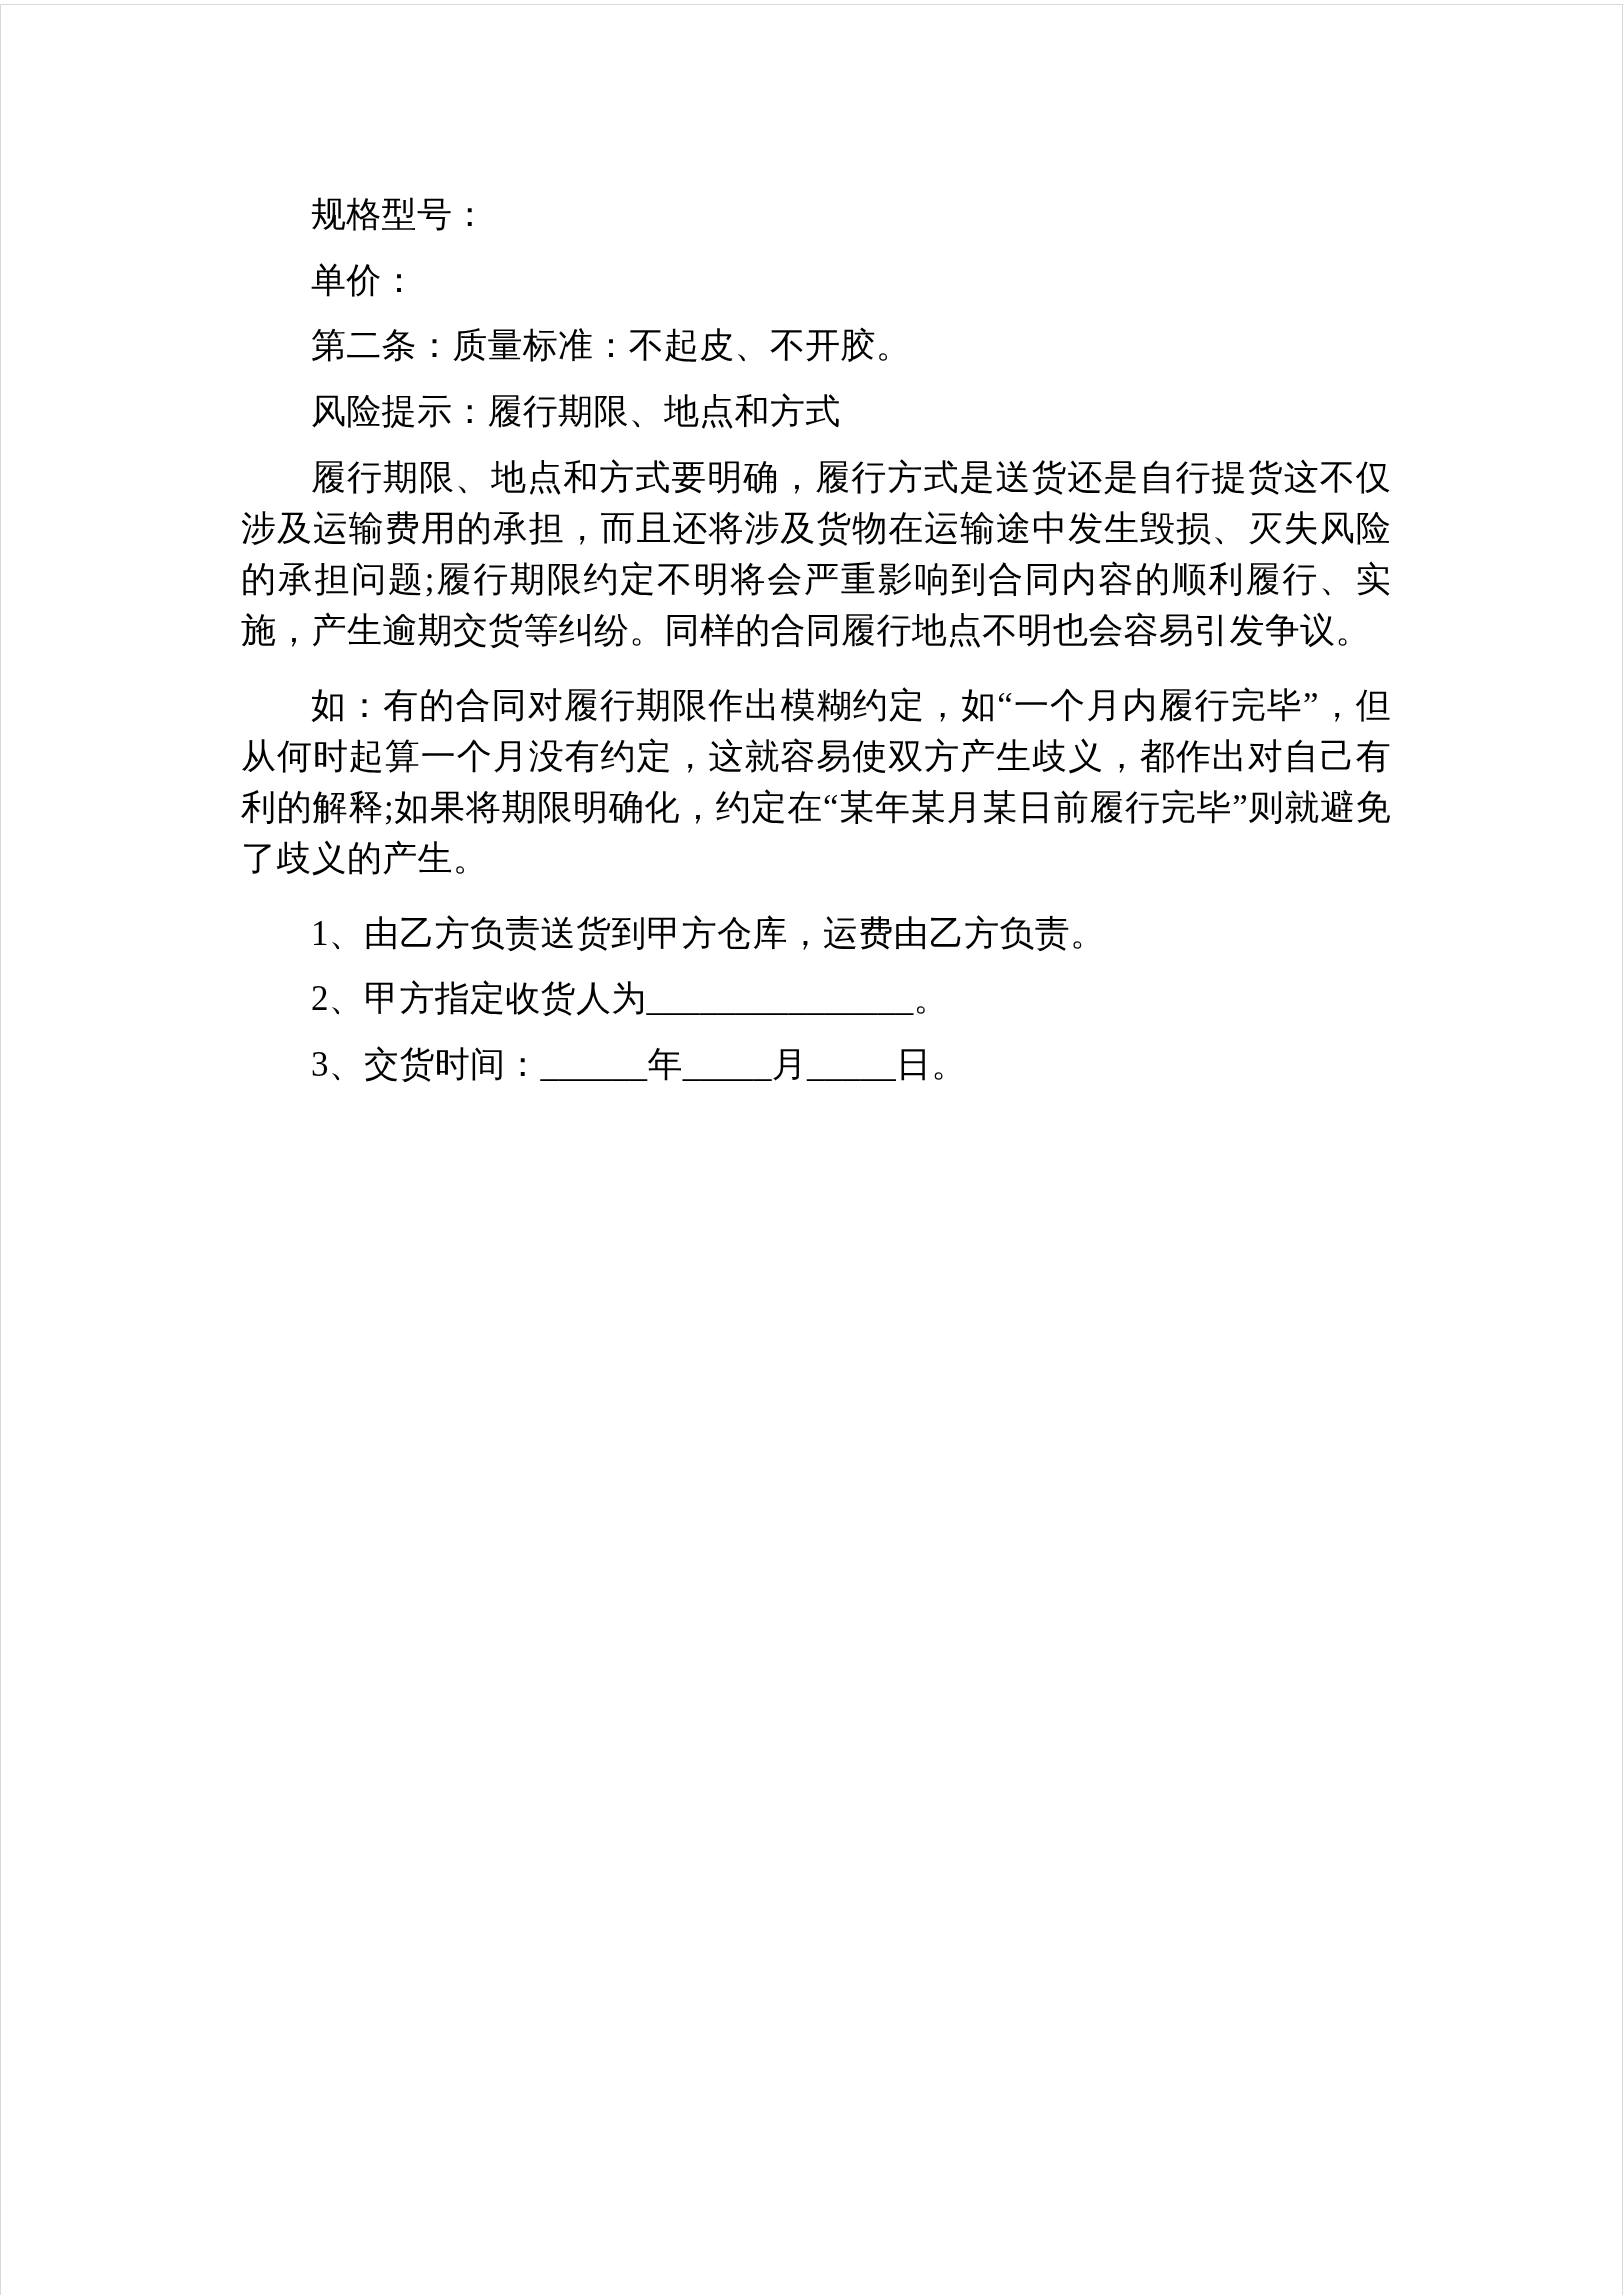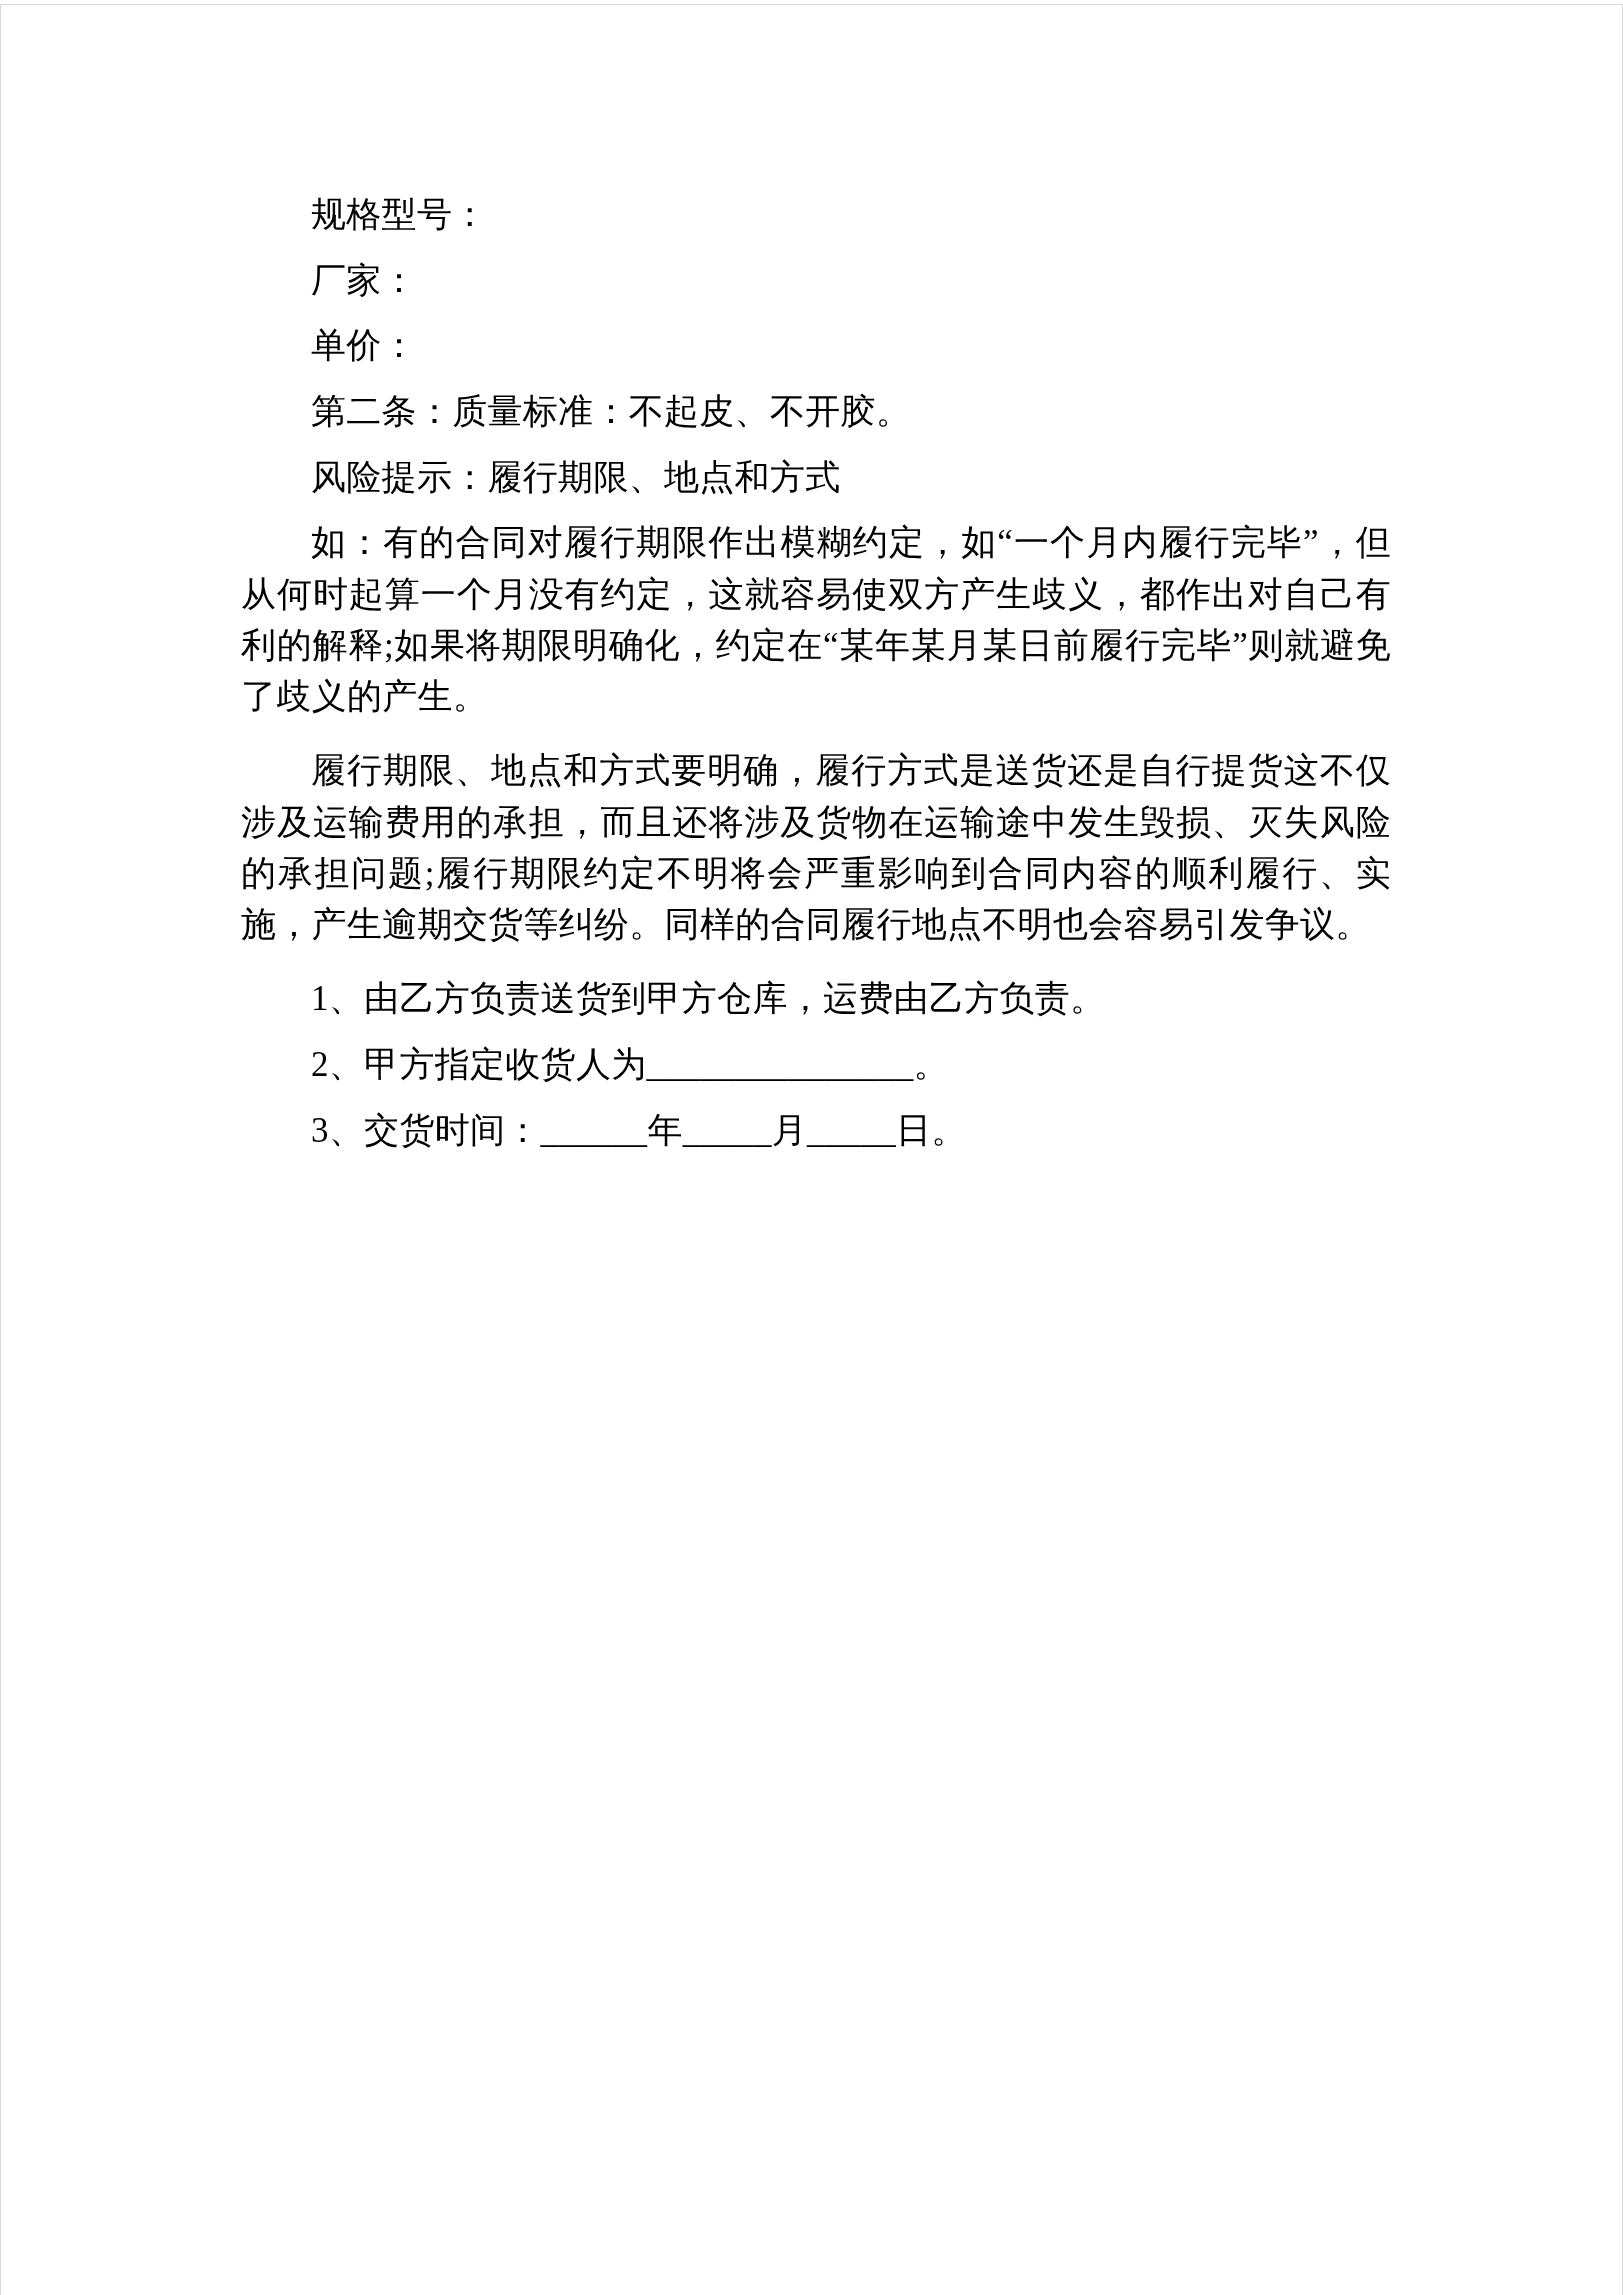--- a/index.html
+++ b/index.html
@@ -52,24 +52,23 @@
     margin-bottom: 23.6px;
   }
 </style>
 </head>
 <body>
 
 <div class="page">
   <div class="page-border"></div>
   <div class="doc-body">
     <p class="para indent">规格型号：</p>
-    <p class="para indent">厂家：</p>
     <p class="para indent">单价：</p>
     <p class="para indent">第二条：质量标准：不起皮、不开胶。</p>
     <p class="para indent">风险提示：履行期限、地点和方式</p>
+    <p class="para indent gap-large">履行期限、地点和方式要明确，履行方式是送货还是自行提货这不仅涉及运输费用的承担，而且还将涉及货物在运输途中发生毁损、灭失风险的承担问题;履行期限约定不明将会严重影响到合同内容的顺利履行、实施，产生逾期交货等纠纷。同样的合同履行地点不明也会容易引发争议。</p>
     <p class="para indent gap-large">如：有的合同对履行期限作出模糊约定，如“一个月内履行完毕”，但从何时起算一个月没有约定，这就容易使双方产生歧义，都作出对自己有利的解释;如果将期限明确化，约定在“某年某月某日前履行完毕”则就避免了歧义的产生。</p>
-    <p class="para indent gap-large">履行期限、地点和方式要明确，履行方式是送货还是自行提货这不仅涉及运输费用的承担，而且还将涉及货物在运输途中发生毁损、灭失风险的承担问题;履行期限约定不明将会严重影响到合同内容的顺利履行、实施，产生逾期交货等纠纷。同样的合同履行地点不明也会容易引发争议。</p>
     <p class="para indent">1、由乙方负责送货到甲方仓库，运费由乙方负责。</p>
     <p class="para indent">2、甲方指定收货人为_______________。</p>
     <p class="para indent">3、交货时间：______年_____月_____日。</p>
   </div>
 </div>
 
 
 </body></html>

